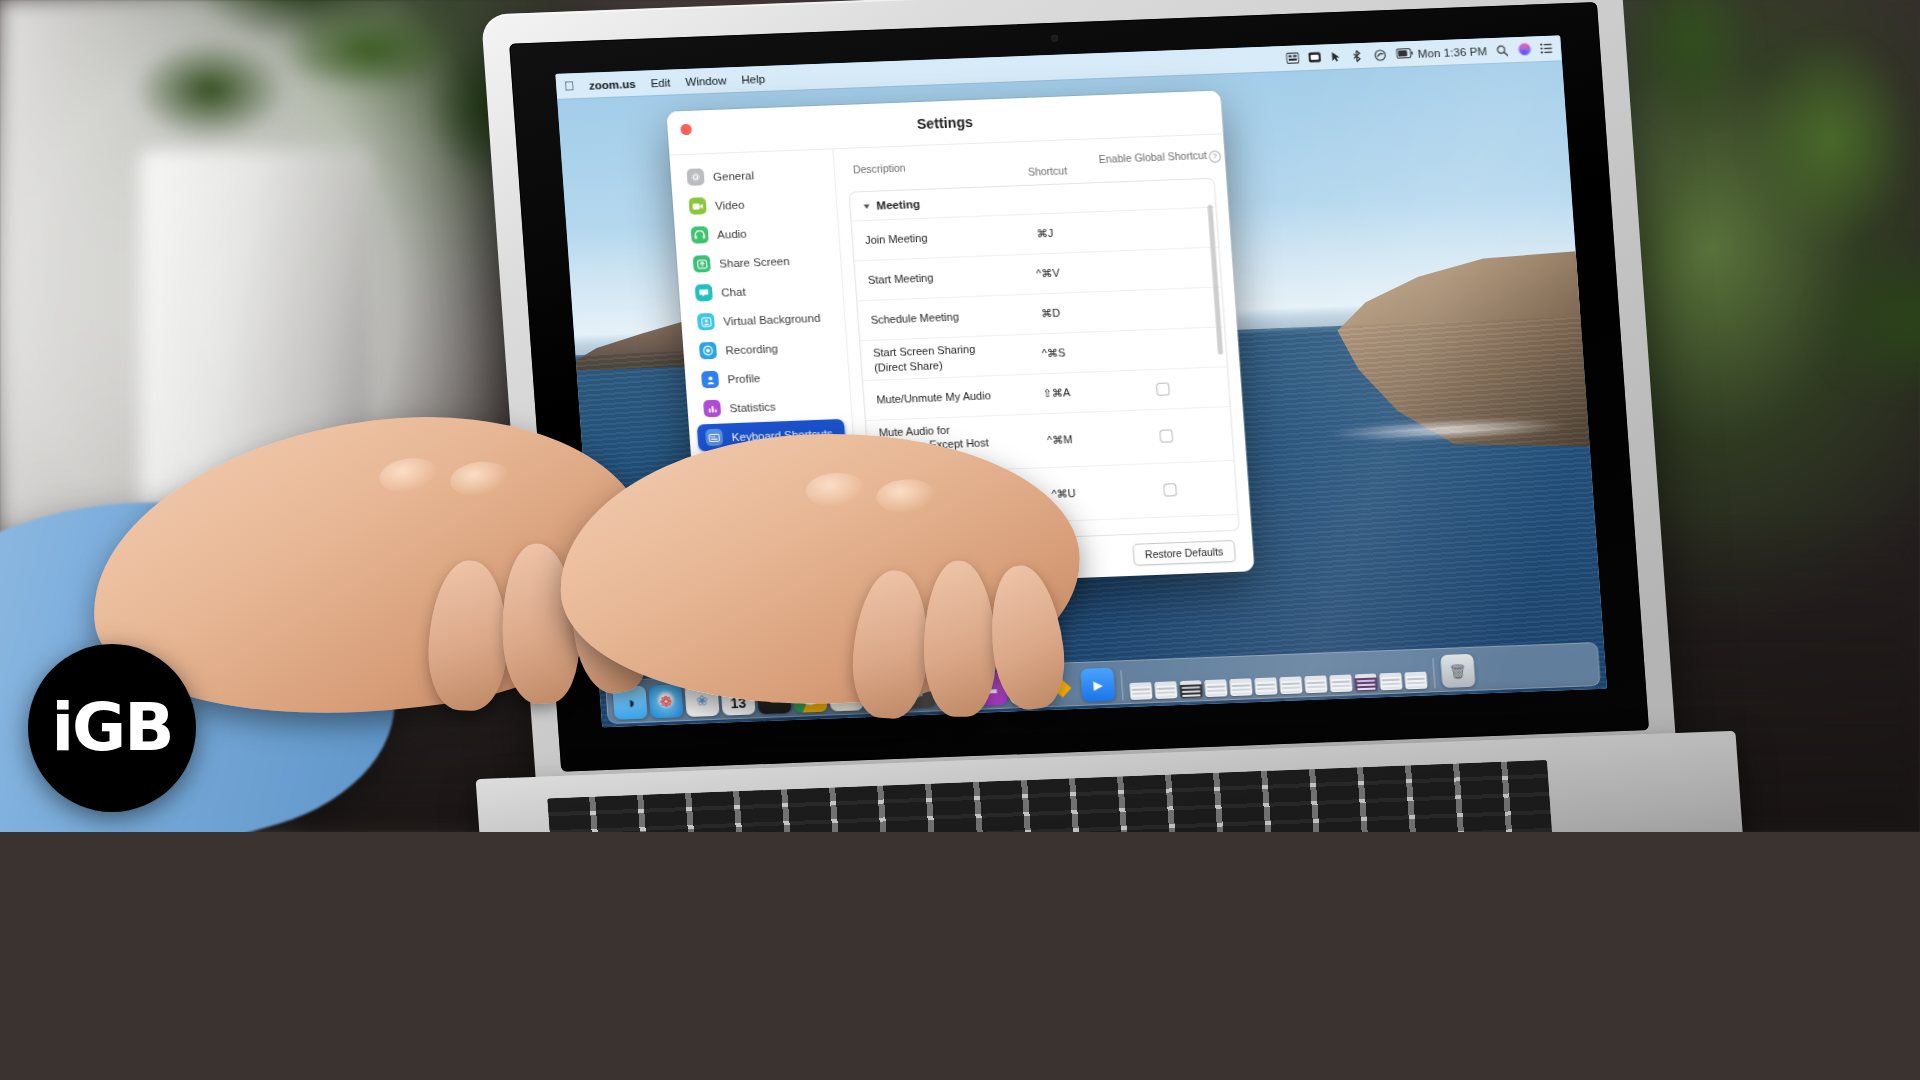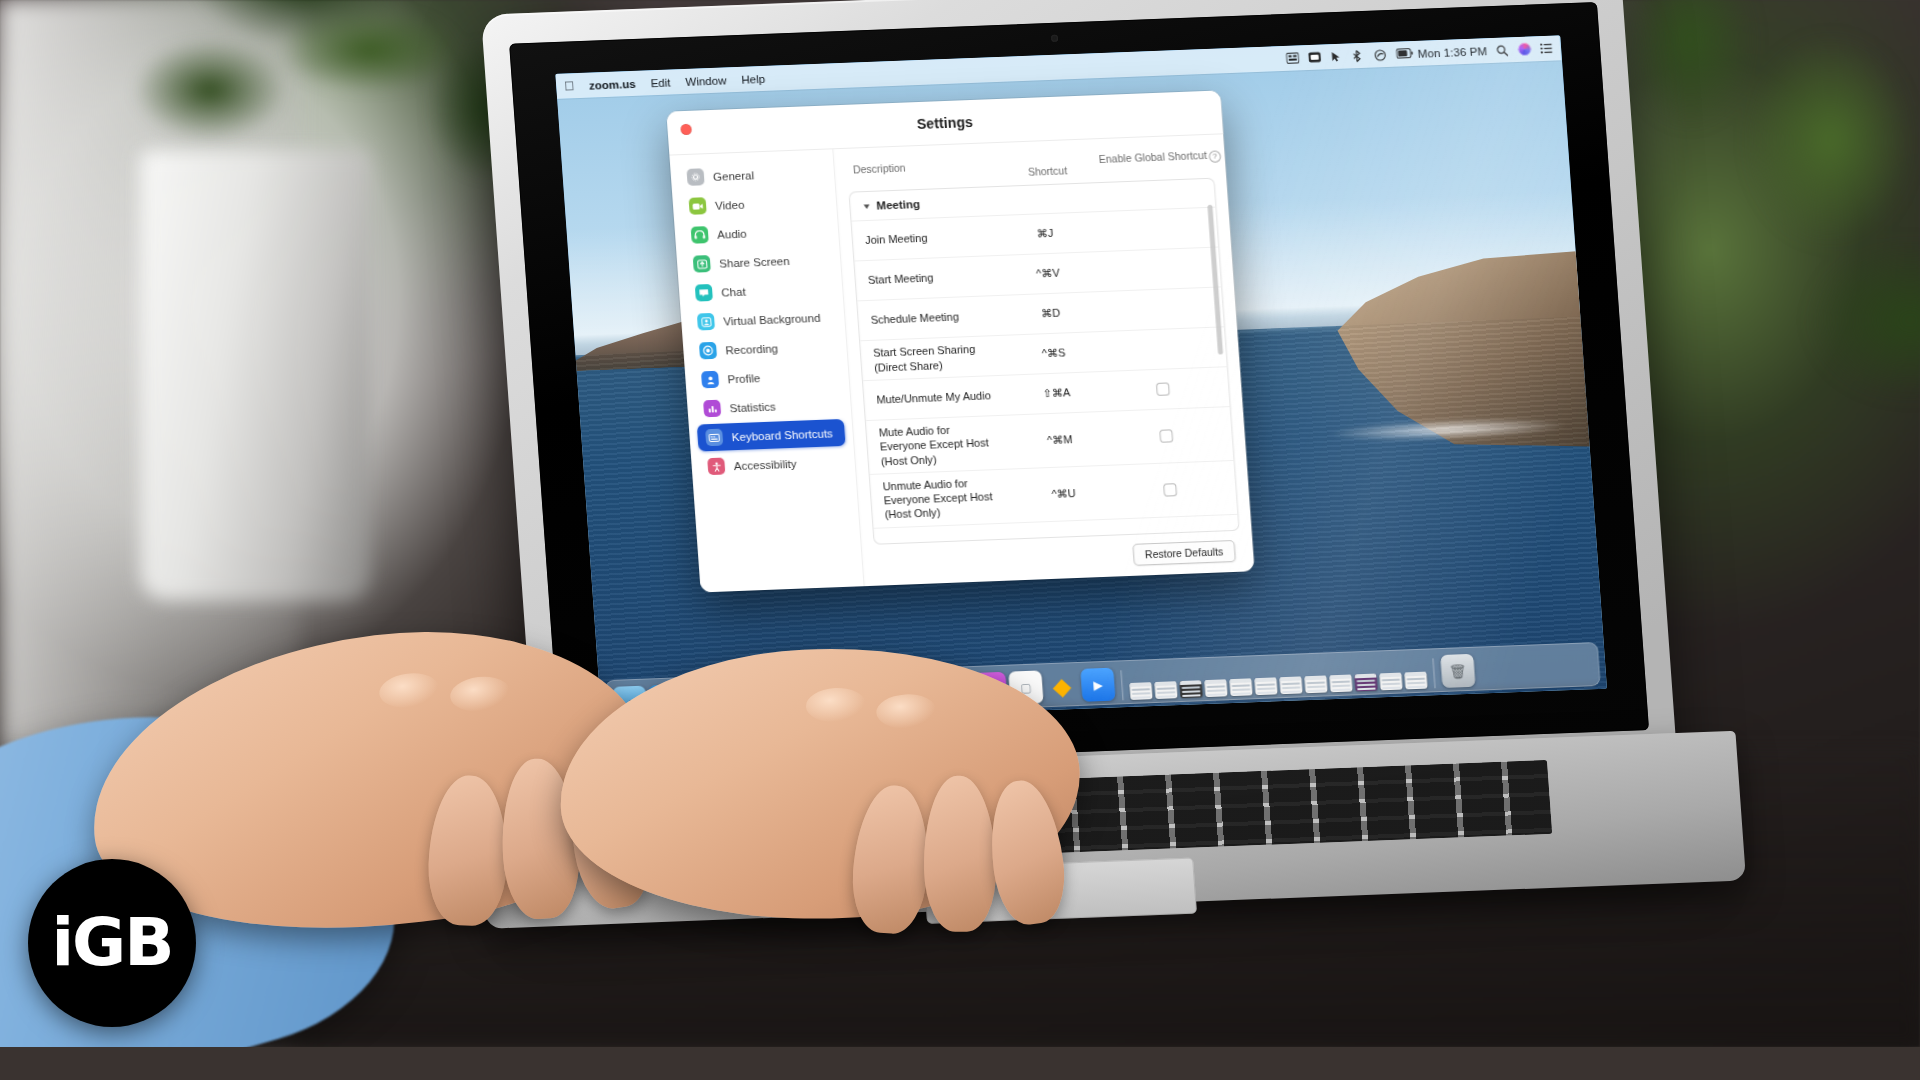--- a/index.html
+++ b/index.html
@@ -1,21 +1,21 @@
 <!DOCTYPE html>
 <html><head>
 <meta charset="utf-8">
 <title>Zoom Keyboard Shortcuts Settings on MacBook</title>
 <style>
   * { margin:0; padding:0; box-sizing:border-box; }
   html,body { width:1920px; height:1080px; overflow:hidden;
     font-family:"Liberation Sans", sans-serif; background:#3a3330; }
 
   
-  #scene { position:relative; width:1920px; height:1047px; overflow:hidden; }
+  #scene { position:relative; width:1920px; height:832px; overflow:hidden; }
 
   .bg-room {
     position:absolute; inset:0;
     background:
       radial-gradient(ellipse 420px 520px at 210px 300px, rgba(250,250,248,0.95) 0%, rgba(225,225,222,0.75) 45%, rgba(150,148,145,0.2) 75%, rgba(0,0,0,0) 100%),
       radial-gradient(ellipse 340px 300px at 330px 90px, rgba(58,88,36,0.95) 0%, rgba(34,54,22,0.8) 45%, rgba(20,28,14,0.25) 80%, rgba(0,0,0,0) 100%),
       radial-gradient(ellipse 300px 380px at 1710px 250px, rgba(96,128,62,0.85) 0%, rgba(52,74,34,0.6) 50%, rgba(0,0,0,0) 100%),
       radial-gradient(ellipse 260px 300px at 1500px 120px, rgba(238,240,236,0.75) 0%, rgba(0,0,0,0) 72%),
       linear-gradient(160deg, #53484a 0%, #3e3634 30%, #2e2826 55%, #241f1e 80%, #1b1716 100%);
     filter: blur(1px);

